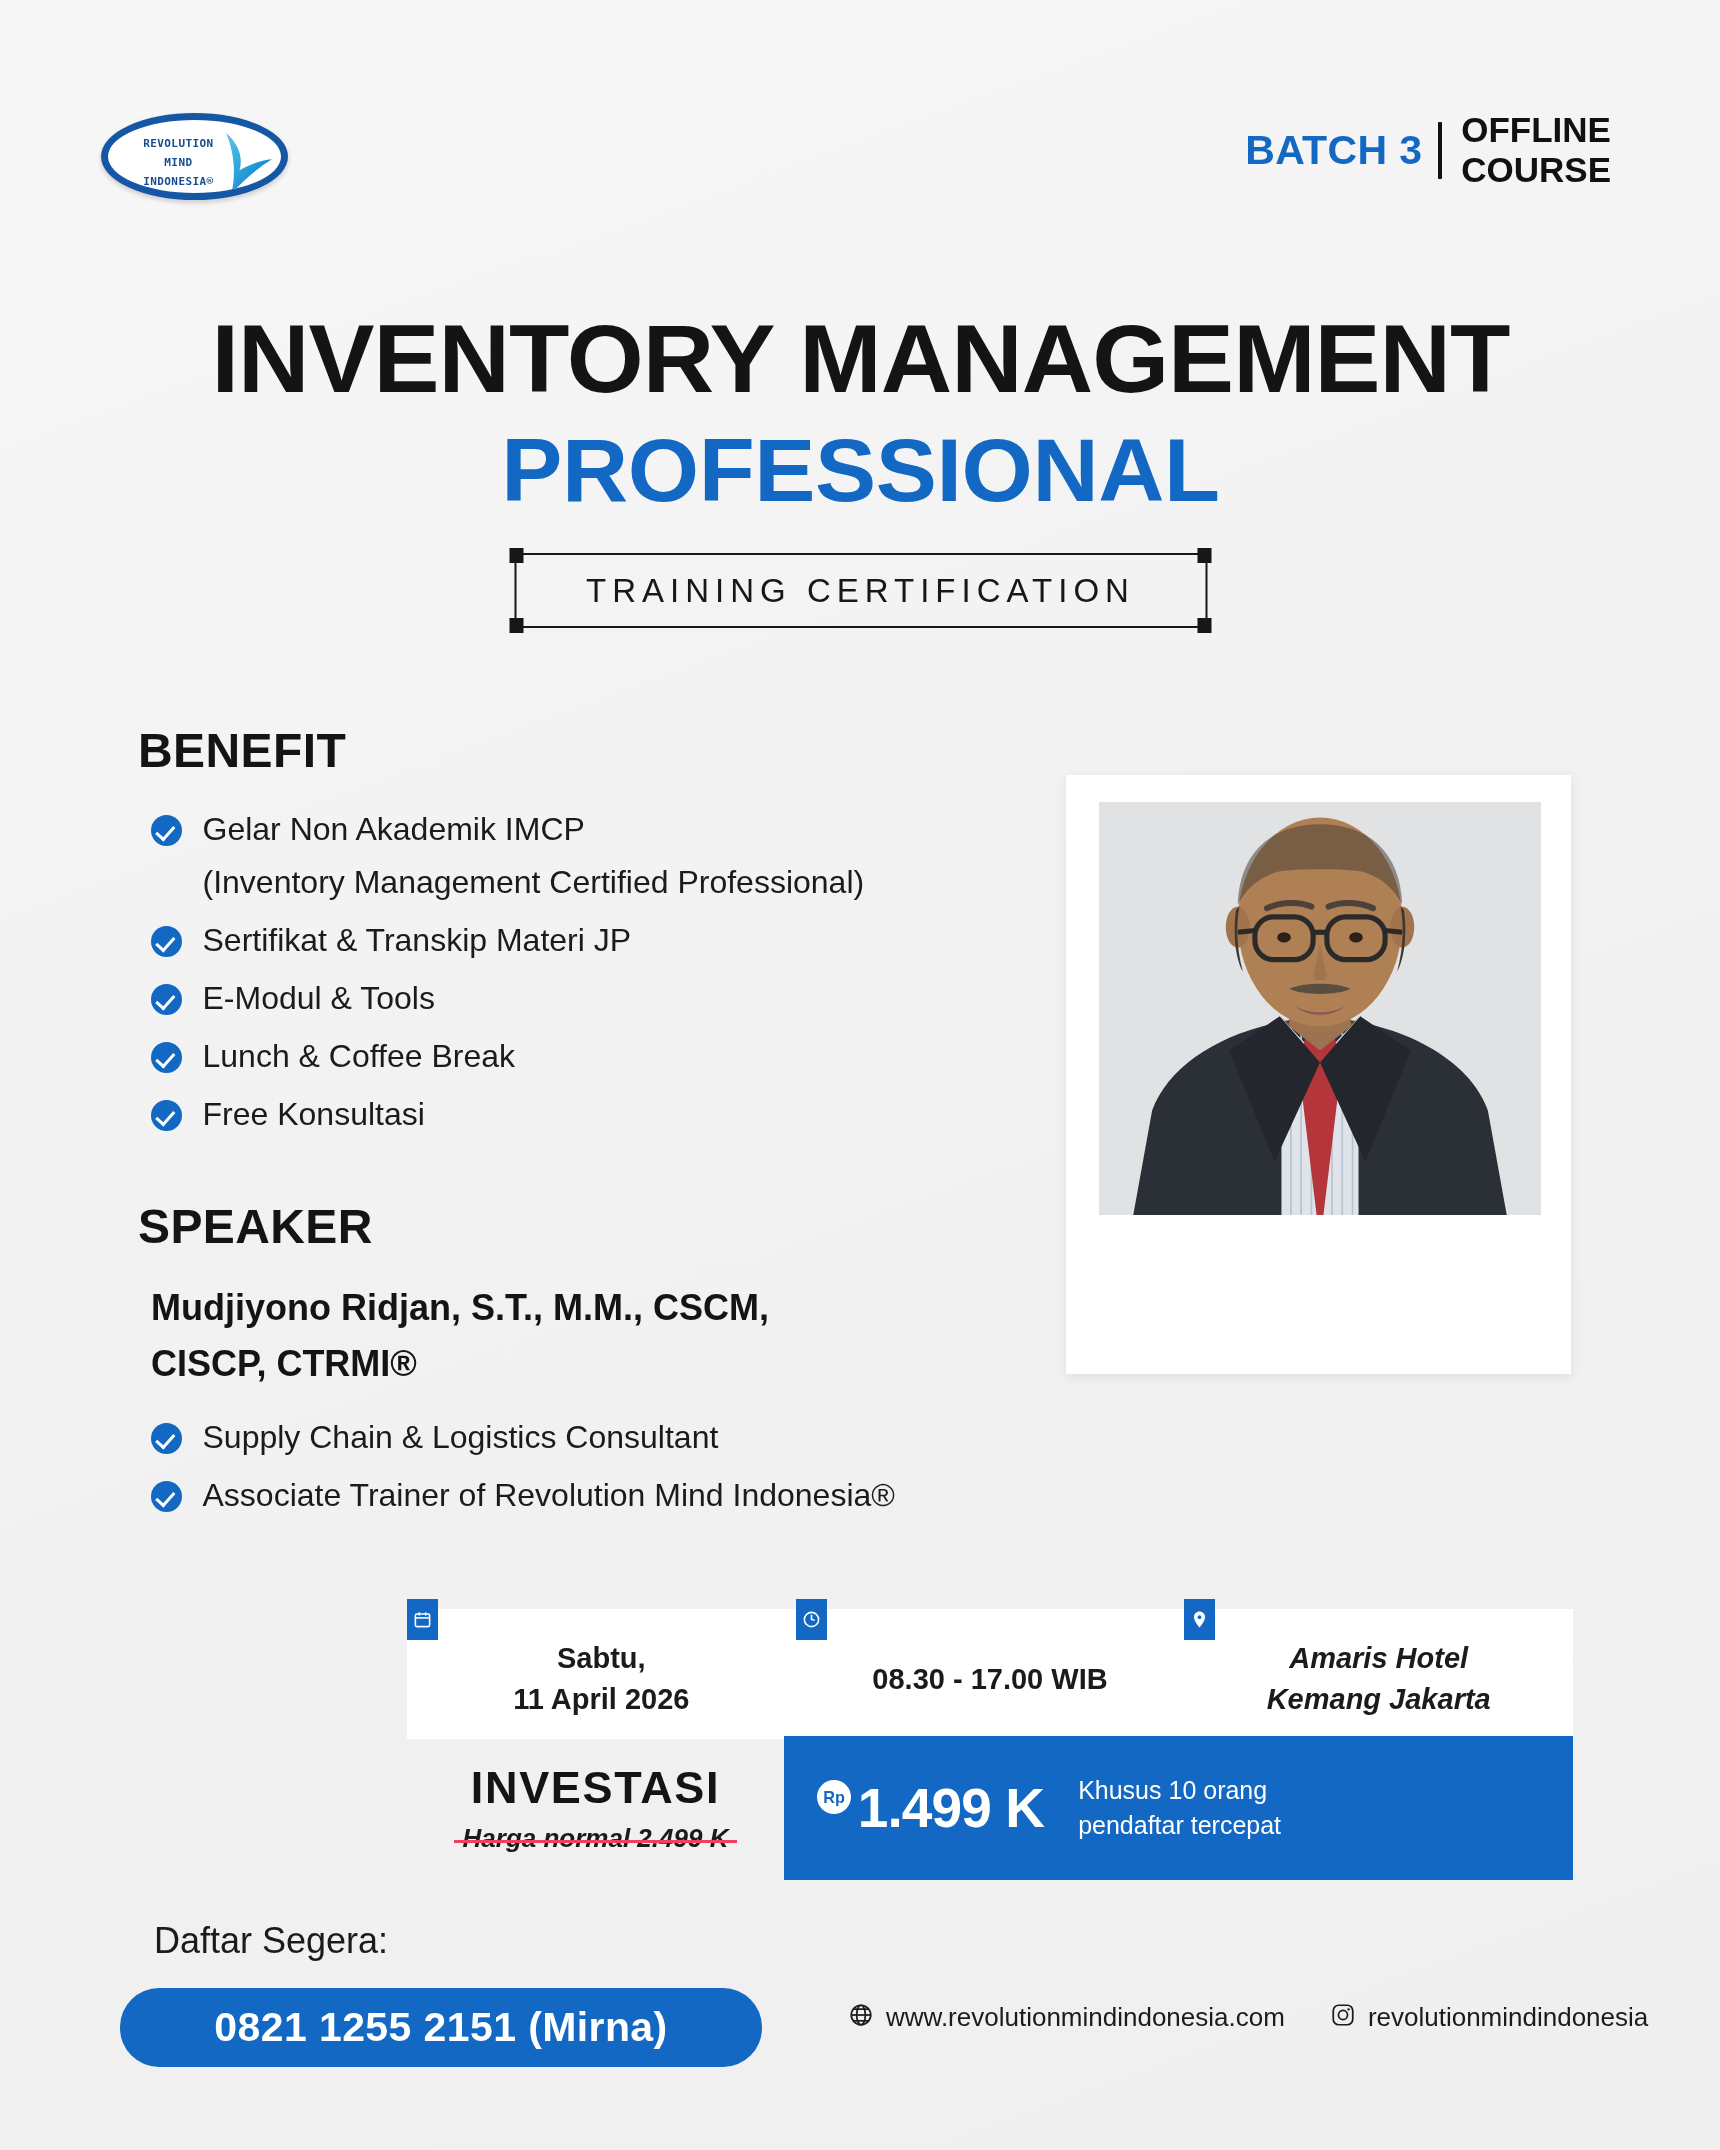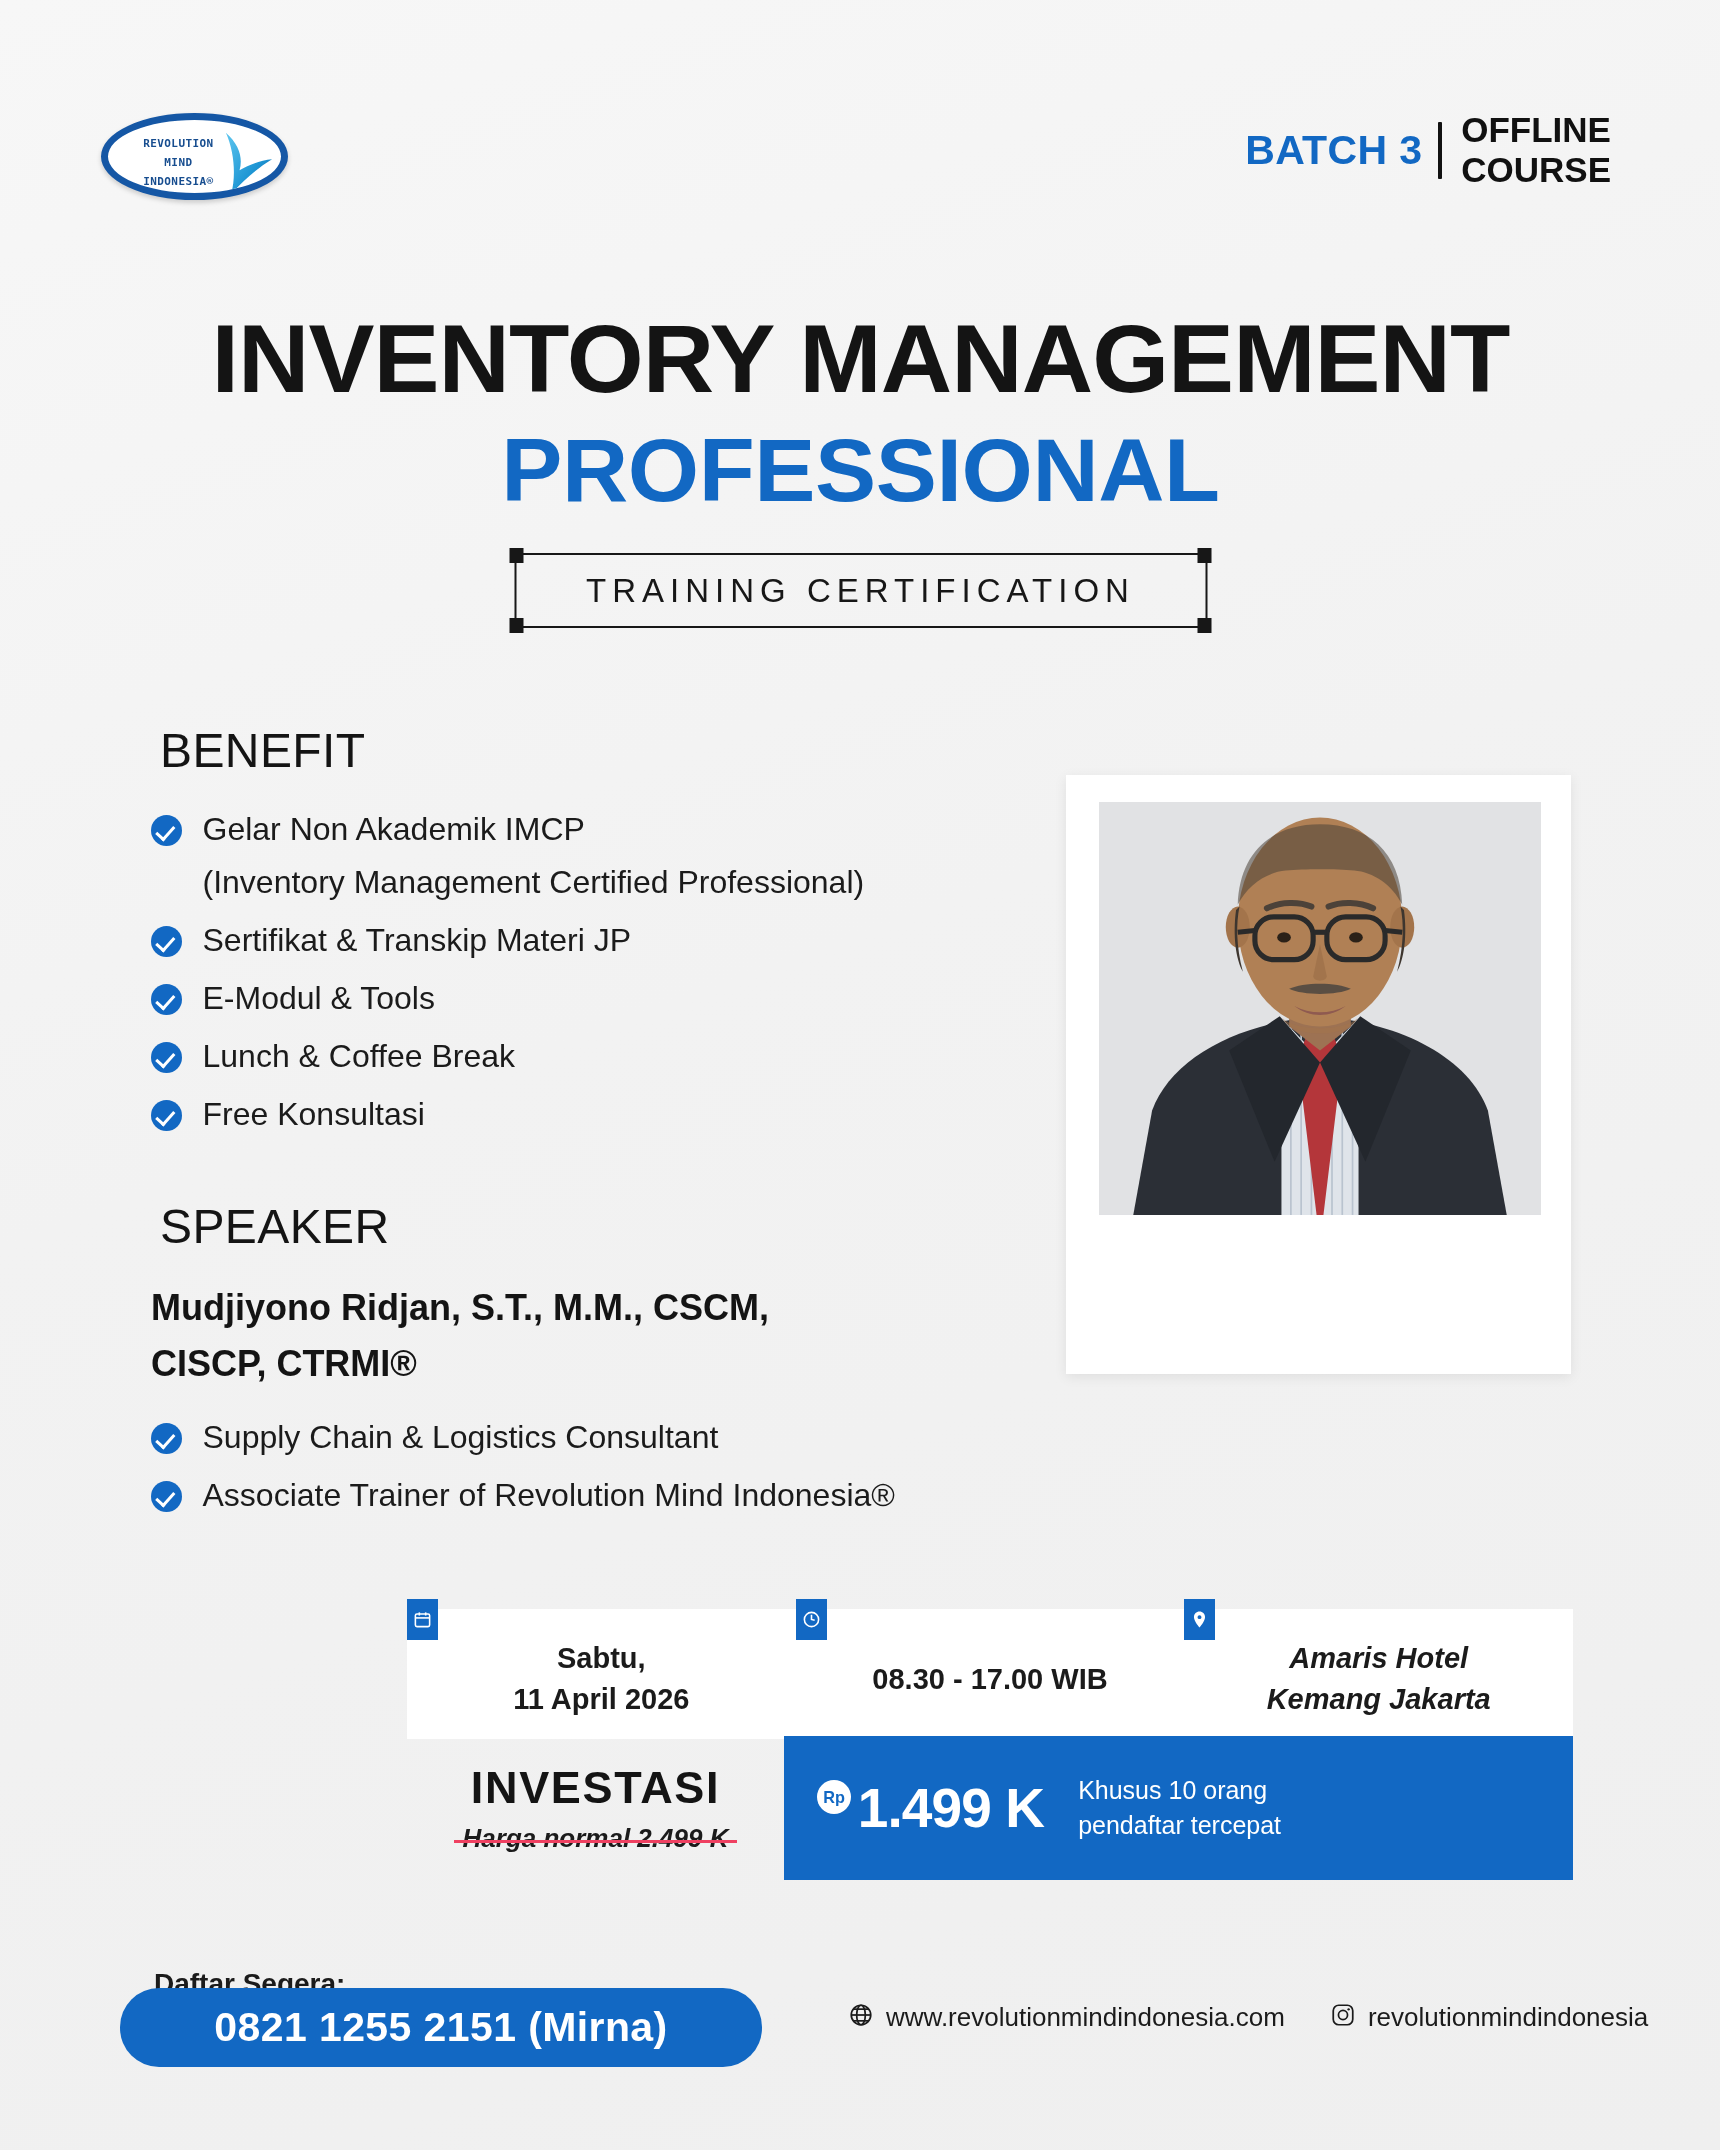--- a/index.html
+++ b/index.html
@@ -145,24 +145,24 @@
     font-size: 33px;
     letter-spacing: 6px;
     color: #171717;
     font-weight: 300;
     white-space: nowrap;
   }
 
   
   .section-head {
     position: absolute;
-    left: 160px;
+    left: 138px;
     color: #141414;
     font-size: 48px;
-    font-weight: normal;
+    font-weight: bold;
     letter-spacing: 0.4px;
   }
   #benefit-head { top: 723px; }
   #speaker-head { top: 1199px; }
 
   .list {
     position: absolute;
     left: 151px;
   }
   #benefit-list { top: 809px; width: 865px; }
@@ -346,24 +346,23 @@
     color: #ffffff;
     line-height: 35px;
     margin-left: 34px;
   }
   .price-note span { display: block; }
 
   
   .daftar-label {
     position: absolute;
     left: 154px;
-    top: 1968px;
-    font-size: 28px;
+    top: 1920px;
+    font-size: 36px;
     color: #1b1b1b;
-    font-weight: bold;
   }
   .cta-btn {
     position: absolute;
     left: 120px;
     top: 1988px;
     width: 642px;
     height: 79px;
     border-radius: 39px;
     background: #1268c3;
     color: #ffffff;

